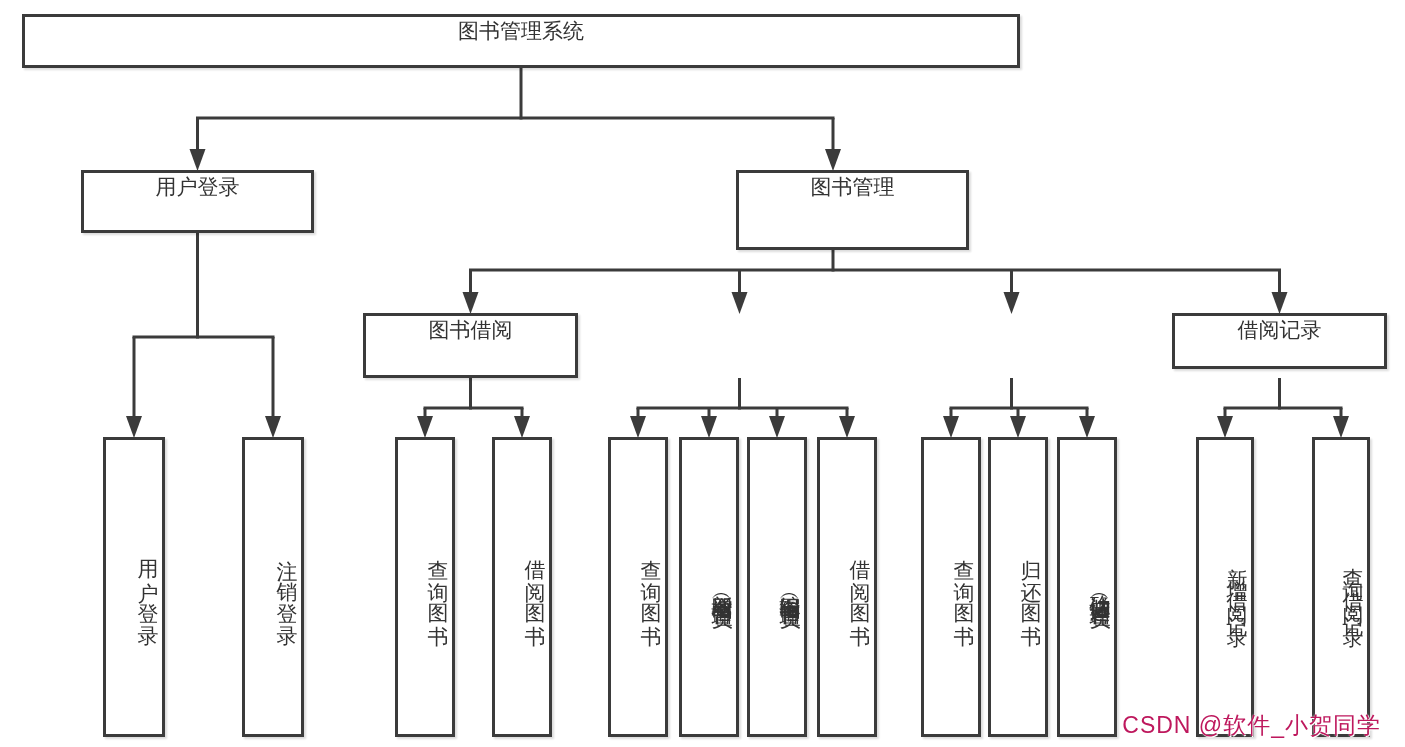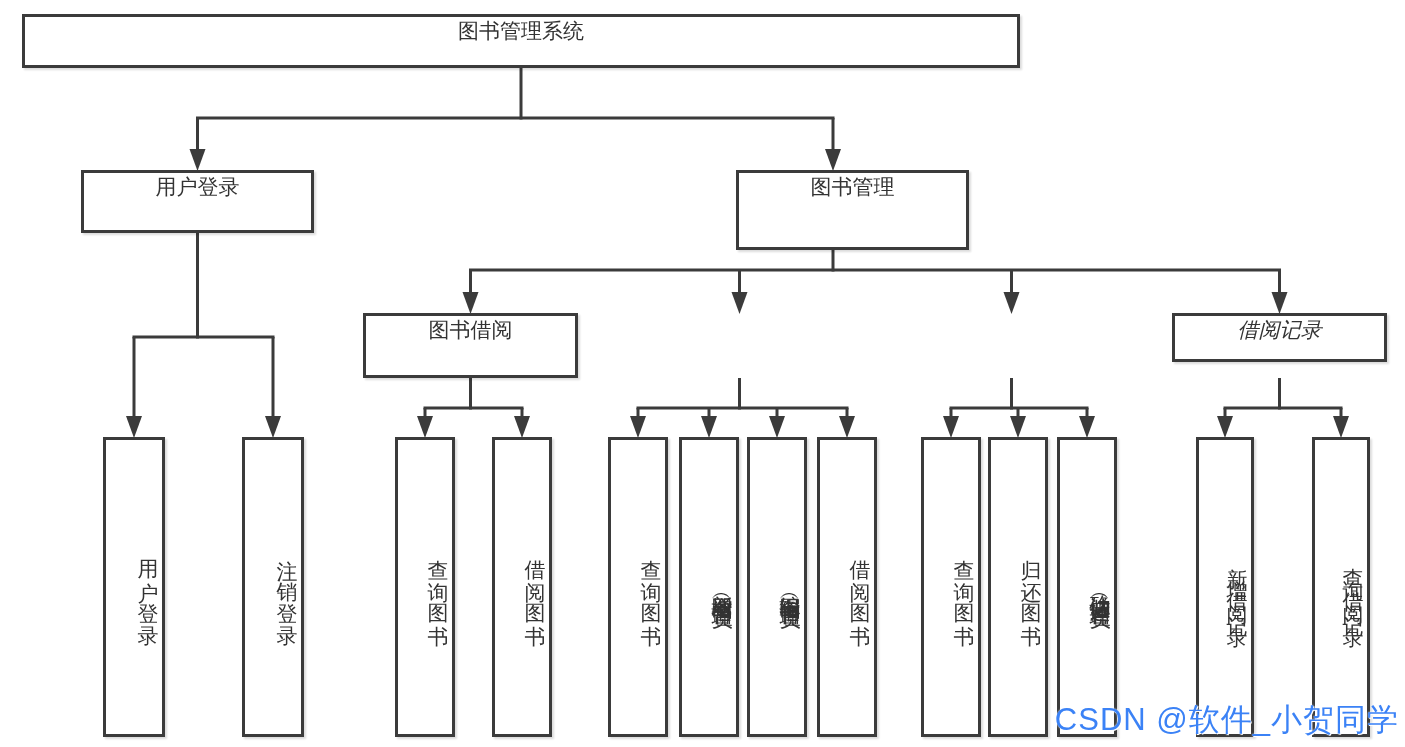--- a/index.html
+++ b/index.html
@@ -36,41 +36,41 @@
   .ls-mid   { letter-spacing: 12px; }
   .ls-tight { letter-spacing: 2px; }
 
   
   .n-root       { left: 22px;   top: 14px;  width: 998px; height: 54px; }
   .n-userlogin  { left: 81px;   top: 170px; width: 233px; height: 63px; }
   .n-bookmgmt   { left: 736px;  top: 170px; width: 233px; height: 80px; }
   .n-newbook    { left: 363px;  top: 313px; width: 215px; height: 65px; }
   .n-borrow     { left: 632px;  top: 313px; width: 215px; height: 65px; }
   .n-current    { left: 904px;  top: 313px; width: 215px; height: 65px; }
-  .n-records    { left: 1172px; top: 313px; width: 215px; height: 49px; font-style: italic; }
+  .n-records    { left: 1172px; top: 313px; width: 215px; height: 56px; }
 
   .lf-1  { left: 103px;  width: 62px; }
   .lf-2  { left: 242px;  width: 62px; }
   .lf-3  { left: 395px;  width: 60px; }
   .lf-4  { left: 492px;  width: 60px; }
   .lf-5  { left: 608px;  width: 60px; }
   .lf-6  { left: 679px;  width: 60px; }
   .lf-7  { left: 747px;  width: 60px; }
   .lf-8  { left: 817px;  width: 60px; }
   .lf-9  { left: 921px;  width: 60px; }
   .lf-10 { left: 988px;  width: 60px; }
   .lf-11 { left: 1057px; width: 60px; }
   .lf-12 { left: 1196px; width: 58px; }
   .lf-13 { left: 1312px; width: 58px; }
 
   .watermark {
     position: absolute; z-index: 5;
-    right: 6px; bottom: 6px;
-    font-size: 31px; letter-spacing: 1px;
-    color: #3b82f6;
+    right: 24px; bottom: 6px;
+    font-size: 23px; letter-spacing: 1px;
+    color: #be185d;
     text-shadow: 0 0 2px #ffffff, 1px 1px 0 #ffffff;
     white-space: nowrap;
   }
 </style>
 </head>
 <body>
 
 <div class="canvas">
 
   <svg class="wires" width="1405" height="747" viewBox="0 0 1405 747">

